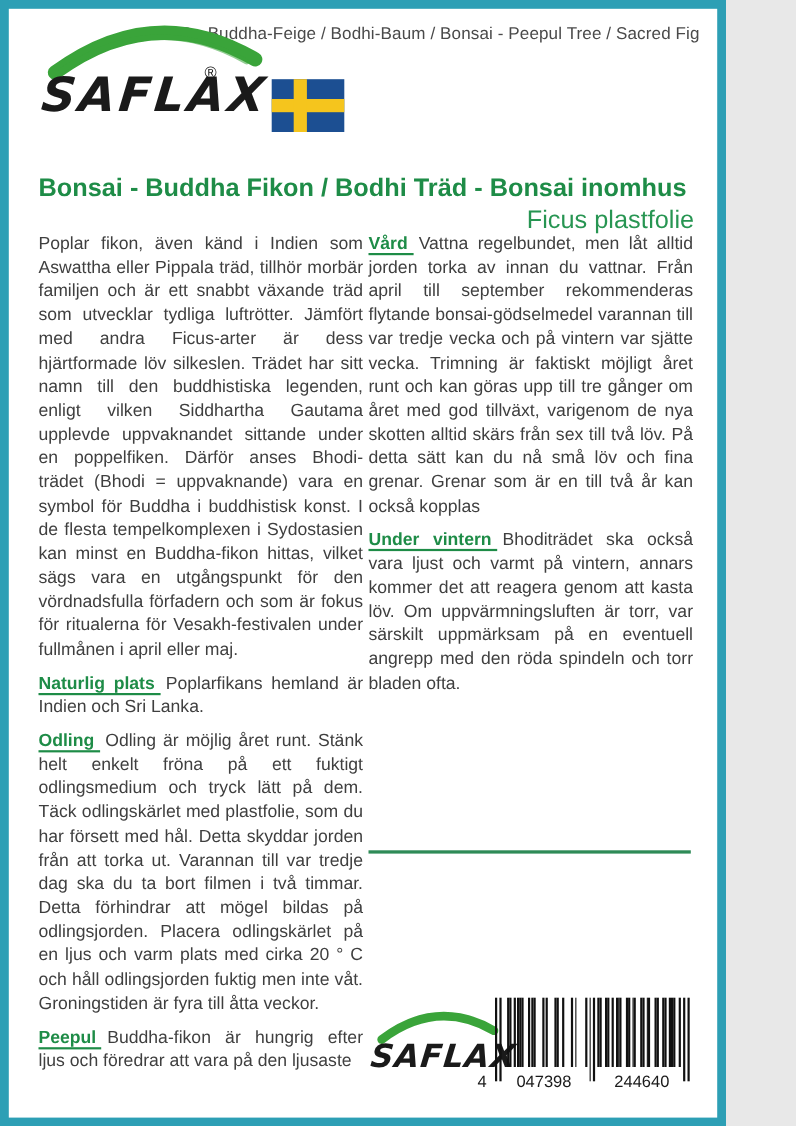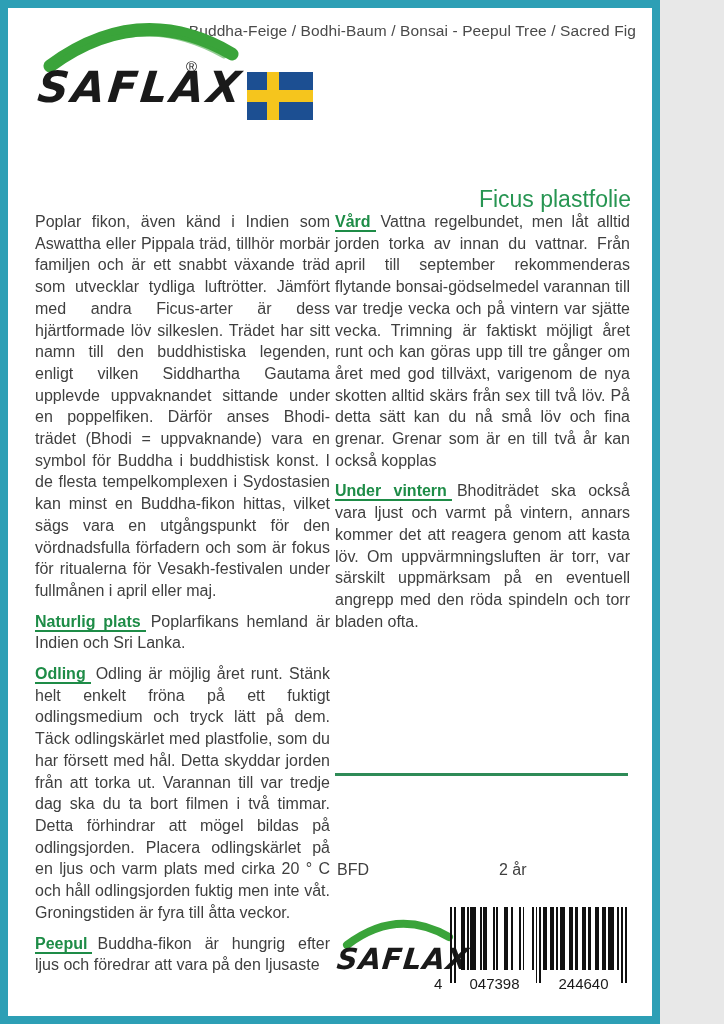--- a/index.html
+++ b/index.html
@@ -96,42 +96,39 @@
     </svg>
     <span class="brand-text">SAFLAX</span>
     <span class="reg">®</span>
   </div>
 
   <div class="flag">
     <div class="h"></div>
     <div class="v"></div>
   </div>
 
+  <div class="title">Bonsai - Buddha Fikon / Bodhi Träd - Bonsai inomhus</div>
   <div class="latin">Ficus plastfolie</div>
 
   <div class="columns">
 
     <div class="col col-left">
       <p><span>Poplar fikon, även känd i Indien som Aswattha eller Pippala träd, tillhör morbär familjen och är ett snabbt växande träd som utvecklar tydliga luftrötter. Jämfört med andra Ficus-arter är dess hjärtformade löv silkeslen. Trädet har sitt namn till den buddhistiska legenden, enligt vilken Siddhartha Gautama upplevde uppvaknandet sittande under en poppelfiken. Därför anses Bhodi-trädet (Bhodi = uppvaknande) vara en symbol för Buddha i buddhistisk konst. I de flesta tempelkomplexen i Sydostasien kan minst en Buddha-fikon hittas, vilket sägs vara en utgångspunkt för den vördnadsfulla förfadern och som är fokus för ritualerna för Vesakh-festivalen under fullmånen i april eller maj.</span></p>
       <p><span class="sec">Naturlig plats</span><span>Poplarfikans hemland är Indien och Sri Lanka.</span></p>
       <p><span class="sec">Odling</span><span>Odling är möjlig året runt. Stänk helt enkelt fröna på ett fuktigt odlingsmedium och tryck lätt på dem. Täck odlingskärlet med plastfolie, som du har försett med hål. Detta skyddar jorden från att torka ut. Varannan till var tredje dag ska du ta bort filmen i två timmar. Detta förhindrar att mögel bildas på odlingsjorden. Placera odlingskärlet på en ljus och varm plats med cirka 20 ° C och håll odlingsjorden fuktig men inte våt. Groningstiden är fyra till åtta veckor.</span></p>
       <p><span class="sec">Peepul</span><span>Buddha-fikon är hungrig efter ljus och föredrar att vara på den ljusaste</span></p>
     </div>
 
     <div class="col col-right">
       <p><span class="sec">Vård</span><span>Vattna regelbundet, men låt alltid jorden torka av innan du vattnar. Från april till september rekommenderas flytande bonsai-gödselmedel varannan till var tredje vecka och på vintern var sjätte vecka. Trimning är faktiskt möjligt året runt och kan göras upp till tre gånger om året med god tillväxt, varigenom de nya skotten alltid skärs från sex till två löv. På detta sätt kan du nå små löv och fina grenar. Grenar som är en till två år kan också kopplas</span></p>
       <p><span class="sec">Under vintern</span><span>Bhoditrädet ska också vara ljust och varmt på vintern, annars kommer det att reagera genom att kasta löv. Om uppvärmningsluften är torr, var särskilt uppmärksam på en eventuell angrepp med den röda spindeln och torr bladen ofta.</span></p>
 
       <div class="green-rule"></div>
 
       <div class="info-table">
-        <div class="info-row">
-          <span class="info-lbl">BFD</span>
-          <span class="info-val">2 år</span>
-        </div>
       </div>
 
       <div class="bottom-row">
         <div class="footer-logo">
           <svg width="120" height="36" viewBox="0 0 120 36">
             <path d="M10,32 Q60,-6 112,24" fill="none" stroke="#3aa43a" stroke-width="8" stroke-linecap="round"></path>
           </svg>
           <span class="footer-brand">SAFLAX</span>
         </div>
         <div class="barcode-wrap">

